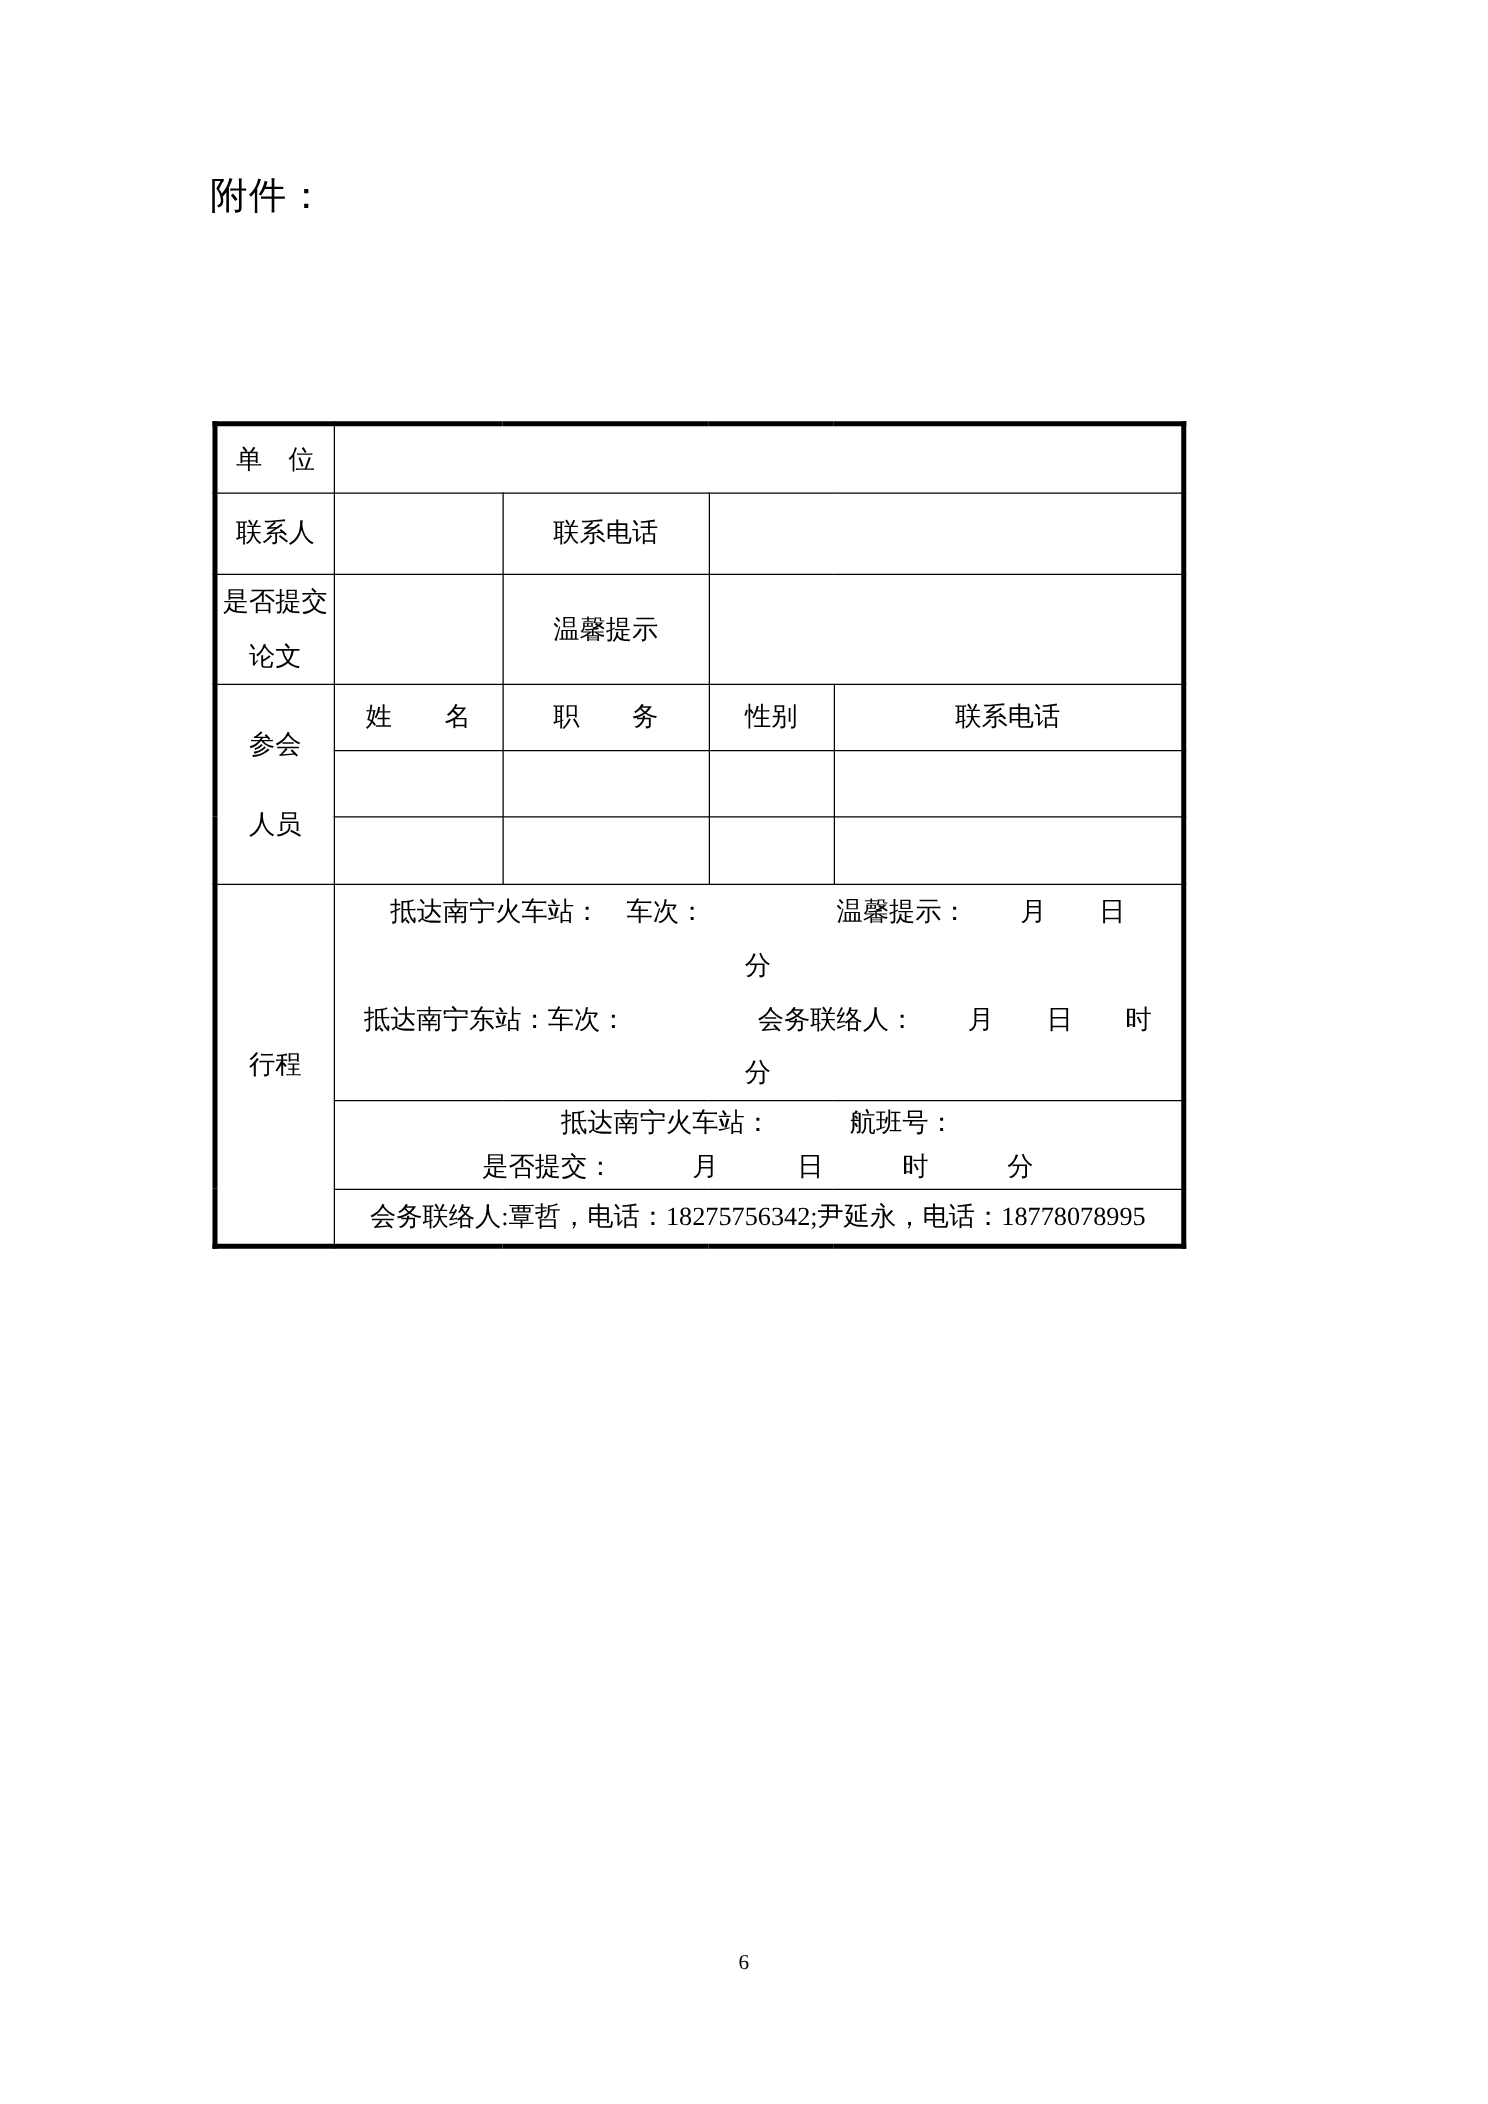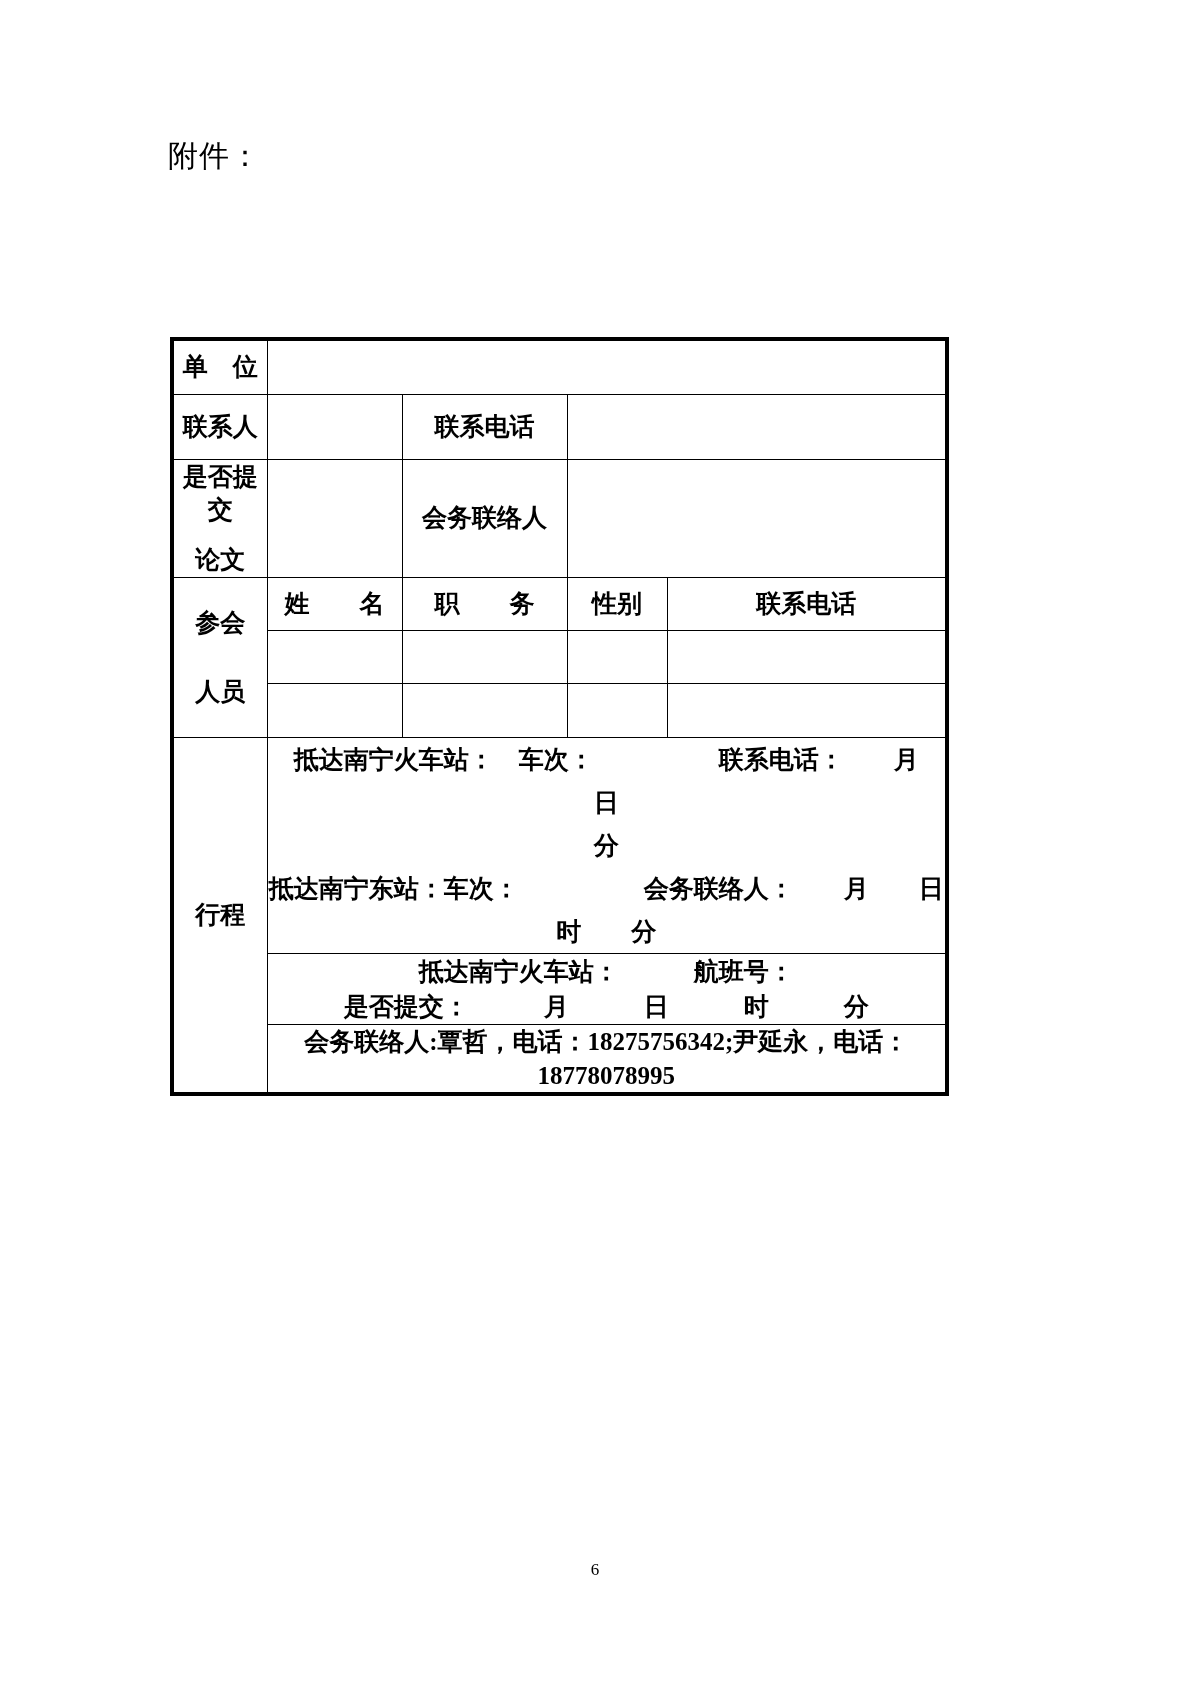--- a/index.html
+++ b/index.html
@@ -45,23 +45,22 @@
     border-collapse: collapse;
     table-layout: fixed;
     border: 4px solid #000000;
     font-size: 21px;
   }
   table.reply td {
     border: 1px solid #000000;
     padding: 0;
     vertical-align: middle;
     text-align: center;
-    font-size: 25px;
+    font-size: 21px;
     line-height: 1.35;
-    font-weight: bold;
   }
   tr.r1 { height: 55px; }
   tr.r2 { height: 65px; }
   tr.r3 { height: 88px; }
   tr.r4 { height: 53px; }
   tr.r5 { height: 53px; }
   tr.r6 { height: 54px; }
   tr.r7 { height: 131px; }
   tr.r8 { height: 70px; }
   tr.r9 { height: 46px; }
@@ -129,21 +128,21 @@
     </tr>
 
     <tr class="r3">
       <td>
         <div class="stack paper-gap">
           <span>是否提交</span>
           <span>论文</span>
         </div>
       </td>
       <td></td>
-      <td>会务联络人</td>
+      <td>温馨提示</td>
       <td colspan="2"></td>
     </tr>
 
     <tr class="r4">
       <td rowspan="3">
         <div class="stack part-gap">
           <span>参会</span>
           <span>人员</span>
         </div>
       </td>
@@ -163,21 +162,21 @@
     <tr class="r6">
       <td></td>
       <td></td>
       <td></td>
       <td></td>
     </tr>
 
     <tr class="r7">
       <td rowspan="3">行程</td>
       <td colspan="4" class="left-cell trip-block-1">
-        <div>抵达南宁火车站：　车次：　　　　　联系电话：　　月　　日</div>
+        <div>抵达南宁火车站：　车次：　　　　　温馨提示：　　月　　日</div>
         <div>分</div>
         <div>抵达南宁东站：车次：　　　　　会务联络人：　　月　　日　　时　　分</div>
       </td>
     </tr>
 
     <tr class="r8">
       <td colspan="4" class="left-cell trip-block-2">
         <div>抵达南宁火车站：　　　航班号：</div>
         <div>是否提交：　　　月　　　日　　　时　　　分</div>
       </td>

